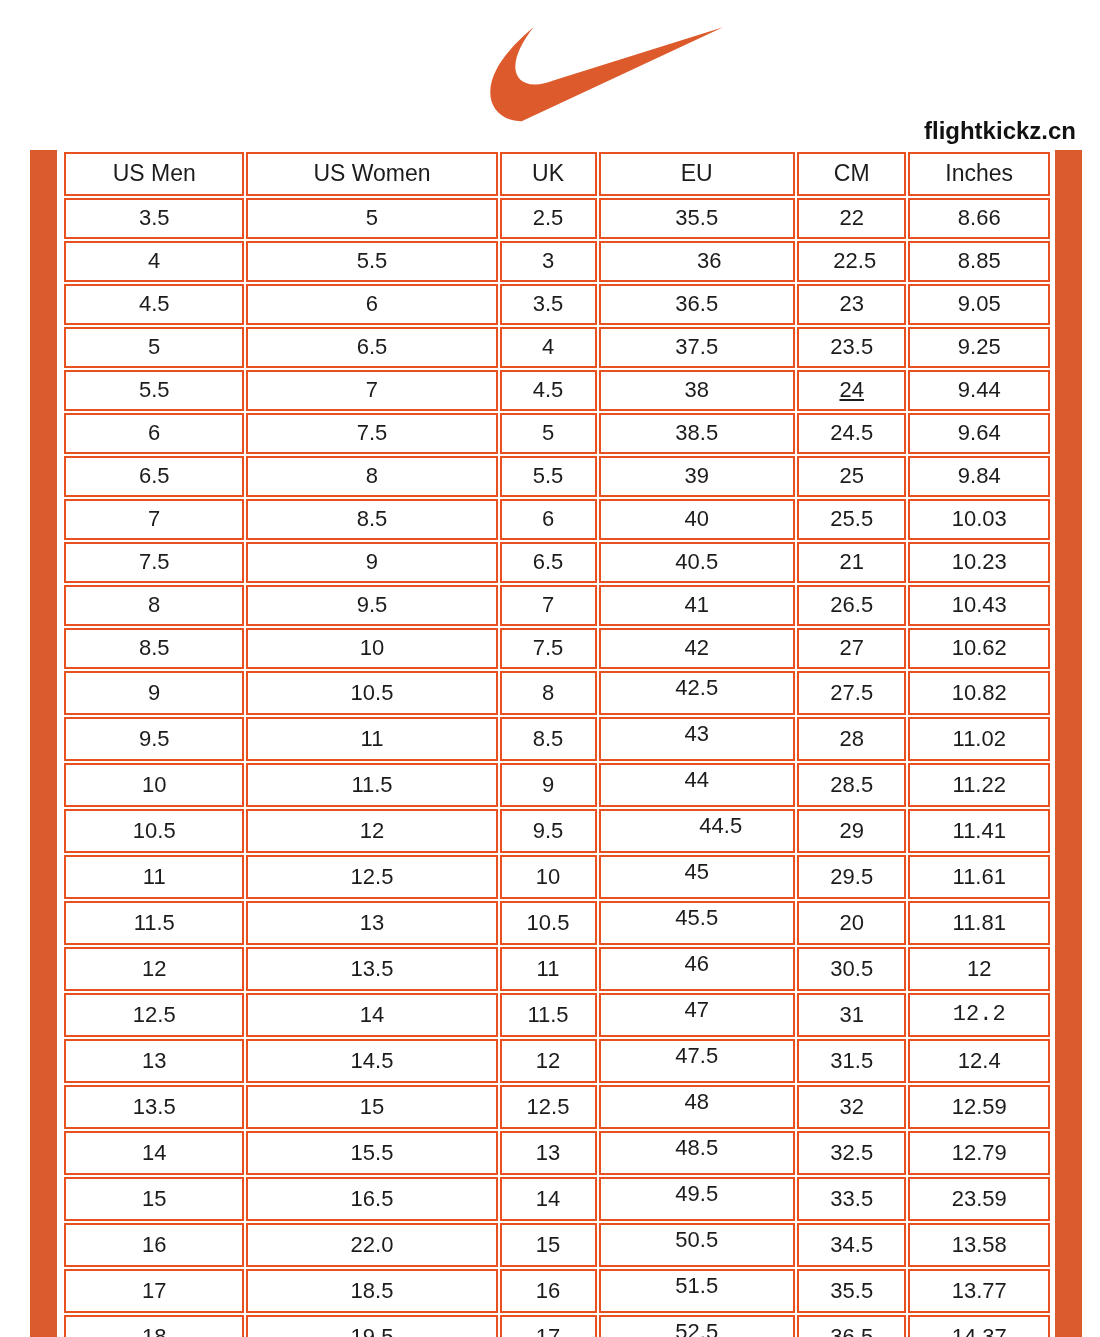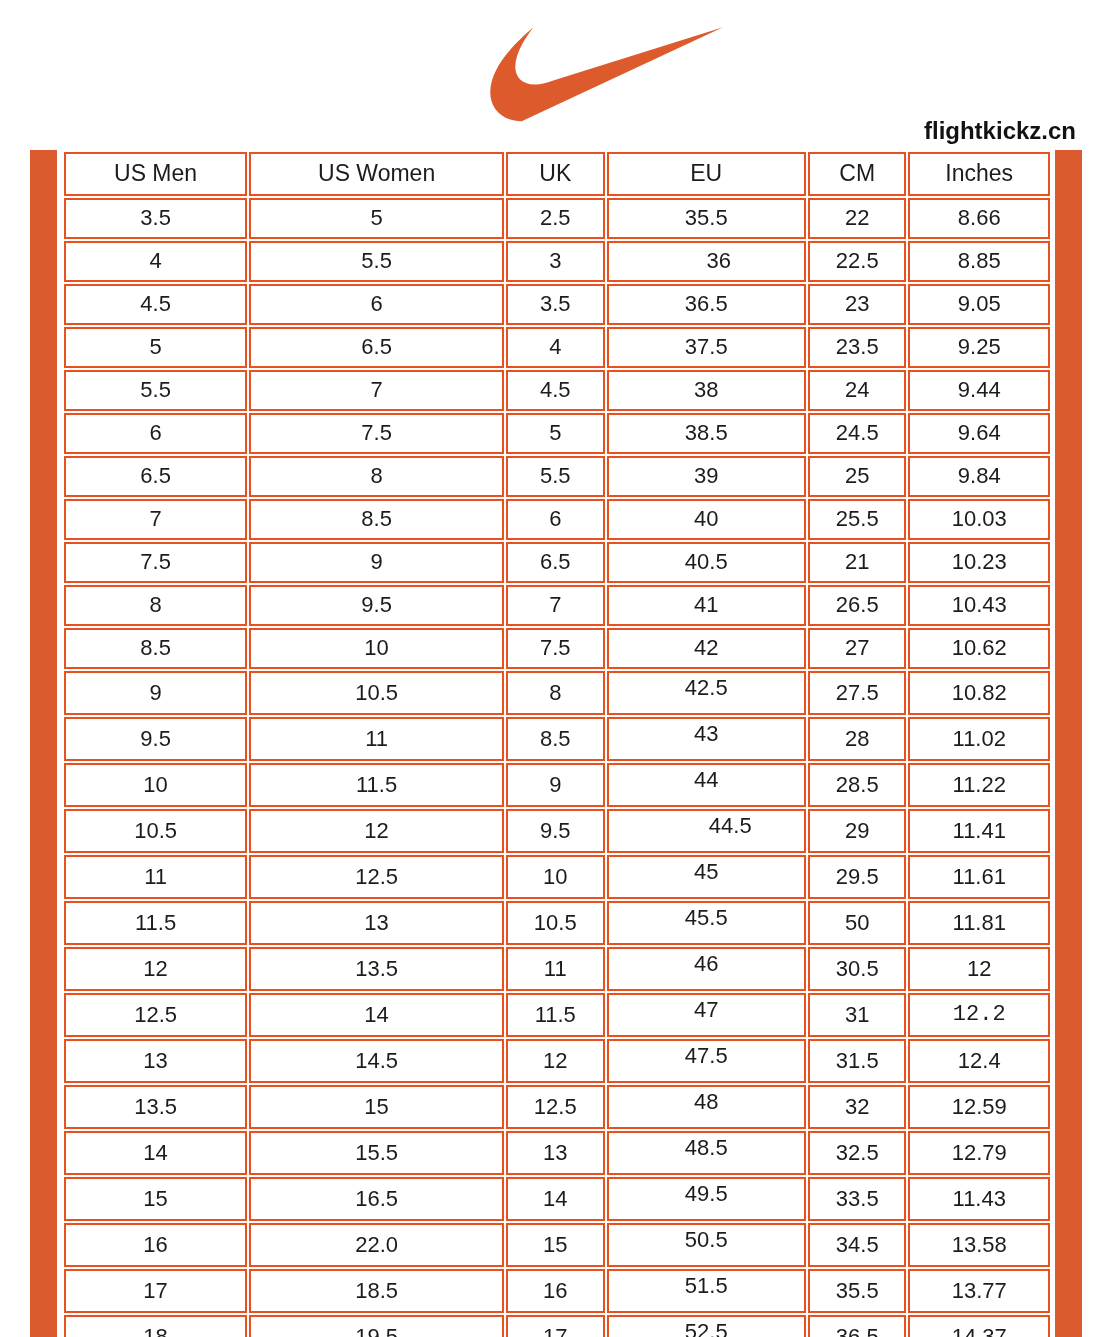--- a/index.html
+++ b/index.html
@@ -127,21 +127,21 @@
             <td style="border: 2px solid rgb(232, 80, 31);">2.5</td>
             <td style="border: 2px solid rgb(232, 80, 31);">35.5</td>
             <td style="border: 2px solid rgb(232, 80, 31);">22</td>
             <td style="border: 2px solid rgb(232, 80, 31);">8.66</td>
           </tr>
           <tr>
             <td style="border: 2px solid rgb(232, 80, 31);">4</td>
             <td style="border: 2px solid rgb(232, 80, 31);">5.5</td>
             <td style="border: 2px solid rgb(232, 80, 31);">3</td>
             <td style="border: 2px solid rgb(232, 80, 31); padding-left: 25px;">36</td>
-            <td style="border: 2px solid rgb(232, 80, 31);">22.5</td>
+            <td style="border: 2px solid rgb(232, 80, 31); padding-left: 6px;">22.5</td>
             <td style="border: 2px solid rgb(232, 80, 31);">8.85</td>
           </tr>
           <tr>
             <td style="border: 2px solid rgb(232, 80, 31);">4.5</td>
             <td style="border: 2px solid rgb(232, 80, 31);">6</td>
             <td style="border: 2px solid rgb(232, 80, 31);">3.5</td>
             <td style="border: 2px solid rgb(232, 80, 31);">36.5</td>
             <td style="border: 2px solid rgb(232, 80, 31);">23</td>
             <td style="border: 2px solid rgb(232, 80, 31);">9.05</td>
           </tr>
@@ -151,21 +151,21 @@
             <td style="border: 2px solid rgb(232, 80, 31);">4</td>
             <td style="border: 2px solid rgb(232, 80, 31);">37.5</td>
             <td style="border: 2px solid rgb(232, 80, 31);">23.5</td>
             <td style="border: 2px solid rgb(232, 80, 31);">9.25</td>
           </tr>
           <tr>
             <td style="border: 2px solid rgb(232, 80, 31);">5.5</td>
             <td style="border: 2px solid rgb(232, 80, 31);">7</td>
             <td style="border: 2px solid rgb(232, 80, 31);">4.5</td>
             <td style="border: 2px solid rgb(232, 80, 31);">38</td>
-            <td style="border: 2px solid rgb(232, 80, 31);">24</td>
+            <td style="border: 2px solid rgb(232, 80, 31); text-decoration: underline;">24</td>
             <td style="border: 2px solid rgb(232, 80, 31);">9.44</td>
           </tr>
           <tr>
             <td style="border: 2px solid rgb(232, 80, 31);">6</td>
             <td style="border: 2px solid rgb(232, 80, 31);">7.5</td>
             <td style="border: 2px solid rgb(232, 80, 31);">5</td>
             <td style="border: 2px solid rgb(232, 80, 31);">38.5</td>
             <td style="border: 2px solid rgb(232, 80, 31);">24.5</td>
             <td style="border: 2px solid rgb(232, 80, 31);">9.64</td>
           </tr>
@@ -247,21 +247,21 @@
             <td style="border: 2px solid rgb(232, 80, 31);">10</td>
             <td class="raised" style="border: 2px solid rgb(232, 80, 31);">45</td>
             <td style="border: 2px solid rgb(232, 80, 31);">29.5</td>
             <td style="border: 2px solid rgb(232, 80, 31);">11.61</td>
           </tr>
           <tr>
             <td style="border: 2px solid rgb(232, 80, 31);">11.5</td>
             <td style="border: 2px solid rgb(232, 80, 31);">13</td>
             <td style="border: 2px solid rgb(232, 80, 31);">10.5</td>
             <td class="raised" style="border: 2px solid rgb(232, 80, 31);">45.5</td>
-            <td style="border: 2px solid rgb(232, 80, 31);">50</td>
+            <td style="border: 2px solid rgb(232, 80, 31);">20</td>
             <td style="border: 2px solid rgb(232, 80, 31);">11.81</td>
           </tr>
           <tr>
             <td style="border: 2px solid rgb(232, 80, 31);">12</td>
             <td style="border: 2px solid rgb(232, 80, 31);">13.5</td>
             <td style="border: 2px solid rgb(232, 80, 31);">11</td>
             <td class="raised" style="border: 2px solid rgb(232, 80, 31);">46</td>
             <td style="border: 2px solid rgb(232, 80, 31);">30.5</td>
             <td style="border: 2px solid rgb(232, 80, 31);">12</td>
           </tr>
@@ -296,21 +296,21 @@
             <td class="raised" style="border: 2px solid rgb(232, 80, 31);">48.5</td>
             <td style="border: 2px solid rgb(232, 80, 31);">32.5</td>
             <td style="border: 2px solid rgb(232, 80, 31);">12.79</td>
           </tr>
           <tr>
             <td style="border: 2px solid rgb(232, 80, 31);">15</td>
             <td style="border: 2px solid rgb(232, 80, 31);">16.5</td>
             <td style="border: 2px solid rgb(232, 80, 31);">14</td>
             <td class="raised" style="border: 2px solid rgb(232, 80, 31);">49.5</td>
             <td style="border: 2px solid rgb(232, 80, 31);">33.5</td>
-            <td style="border: 2px solid rgb(232, 80, 31);">11.43</td>
+            <td style="border: 2px solid rgb(232, 80, 31);">23.59</td>
           </tr>
           <tr>
             <td style="border: 2px solid rgb(232, 80, 31);">16</td>
             <td style="border: 2px solid rgb(232, 80, 31);">22.0</td>
             <td style="border: 2px solid rgb(232, 80, 31);">15</td>
             <td class="raised" style="border: 2px solid rgb(232, 80, 31);">50.5</td>
             <td style="border: 2px solid rgb(232, 80, 31); margin-top: 28px;">34.5</td>
             <td style="border: 2px solid rgb(232, 80, 31);">13.58</td>
           </tr>
           <tr>

